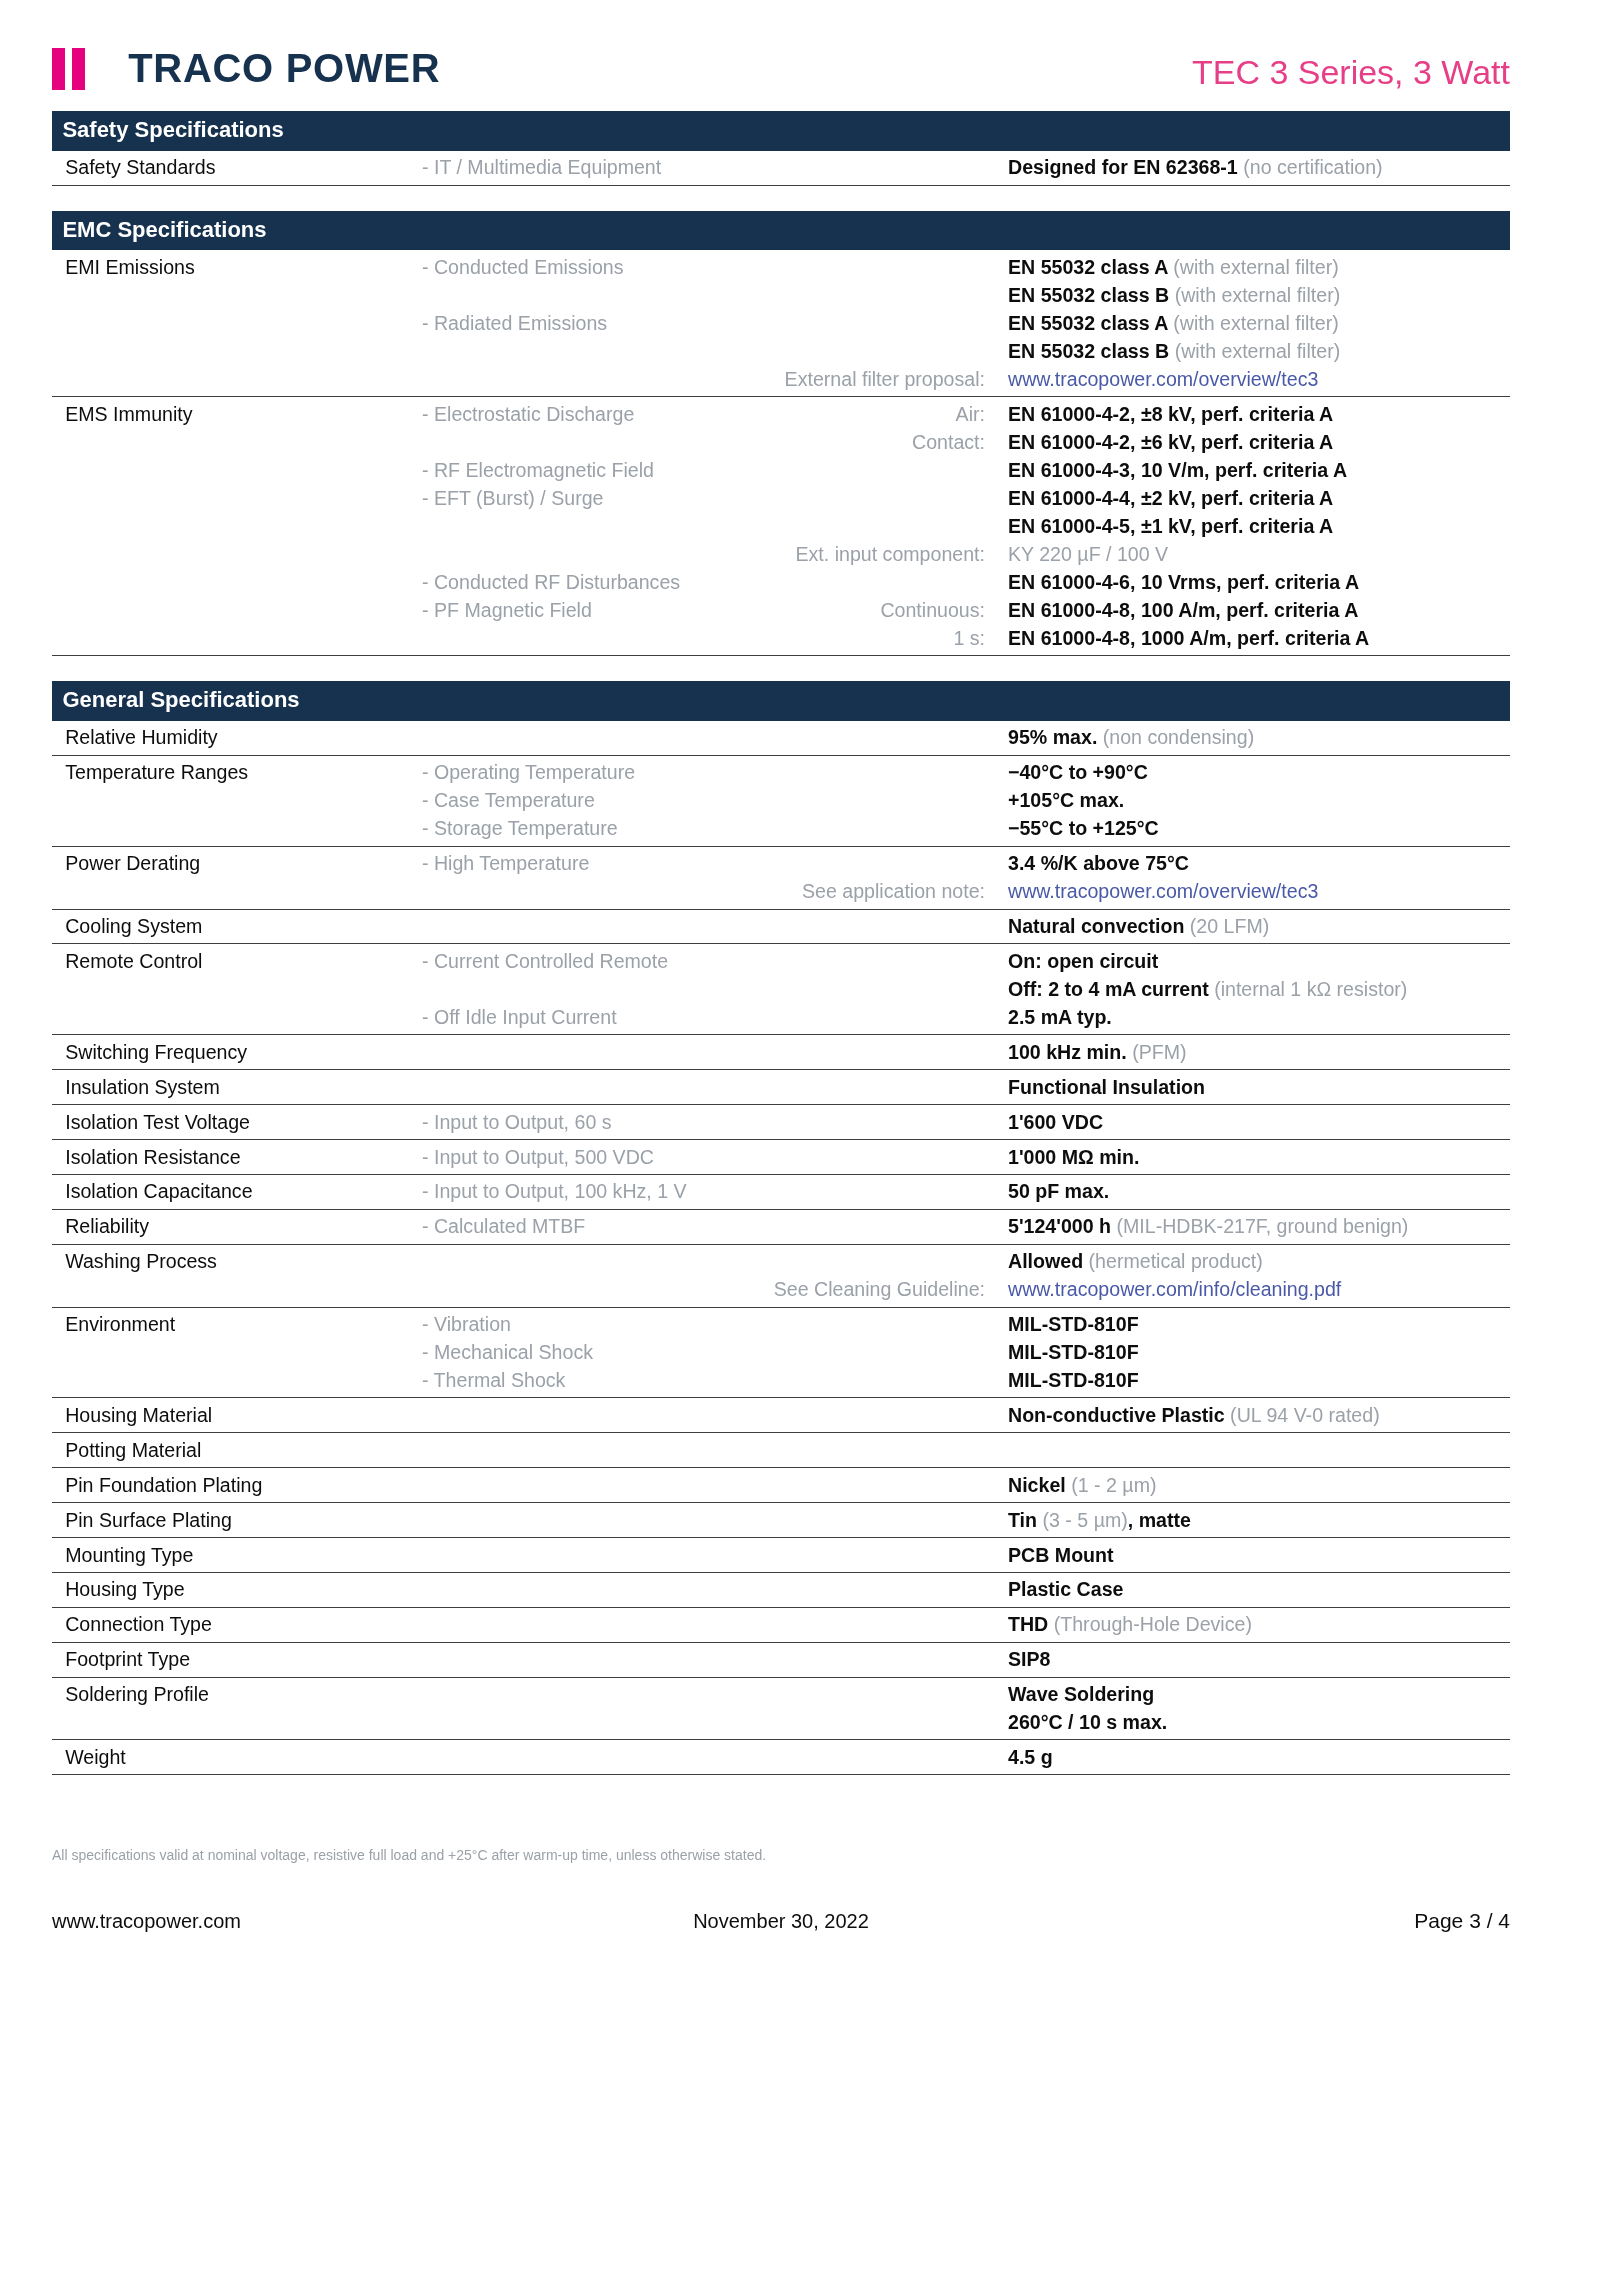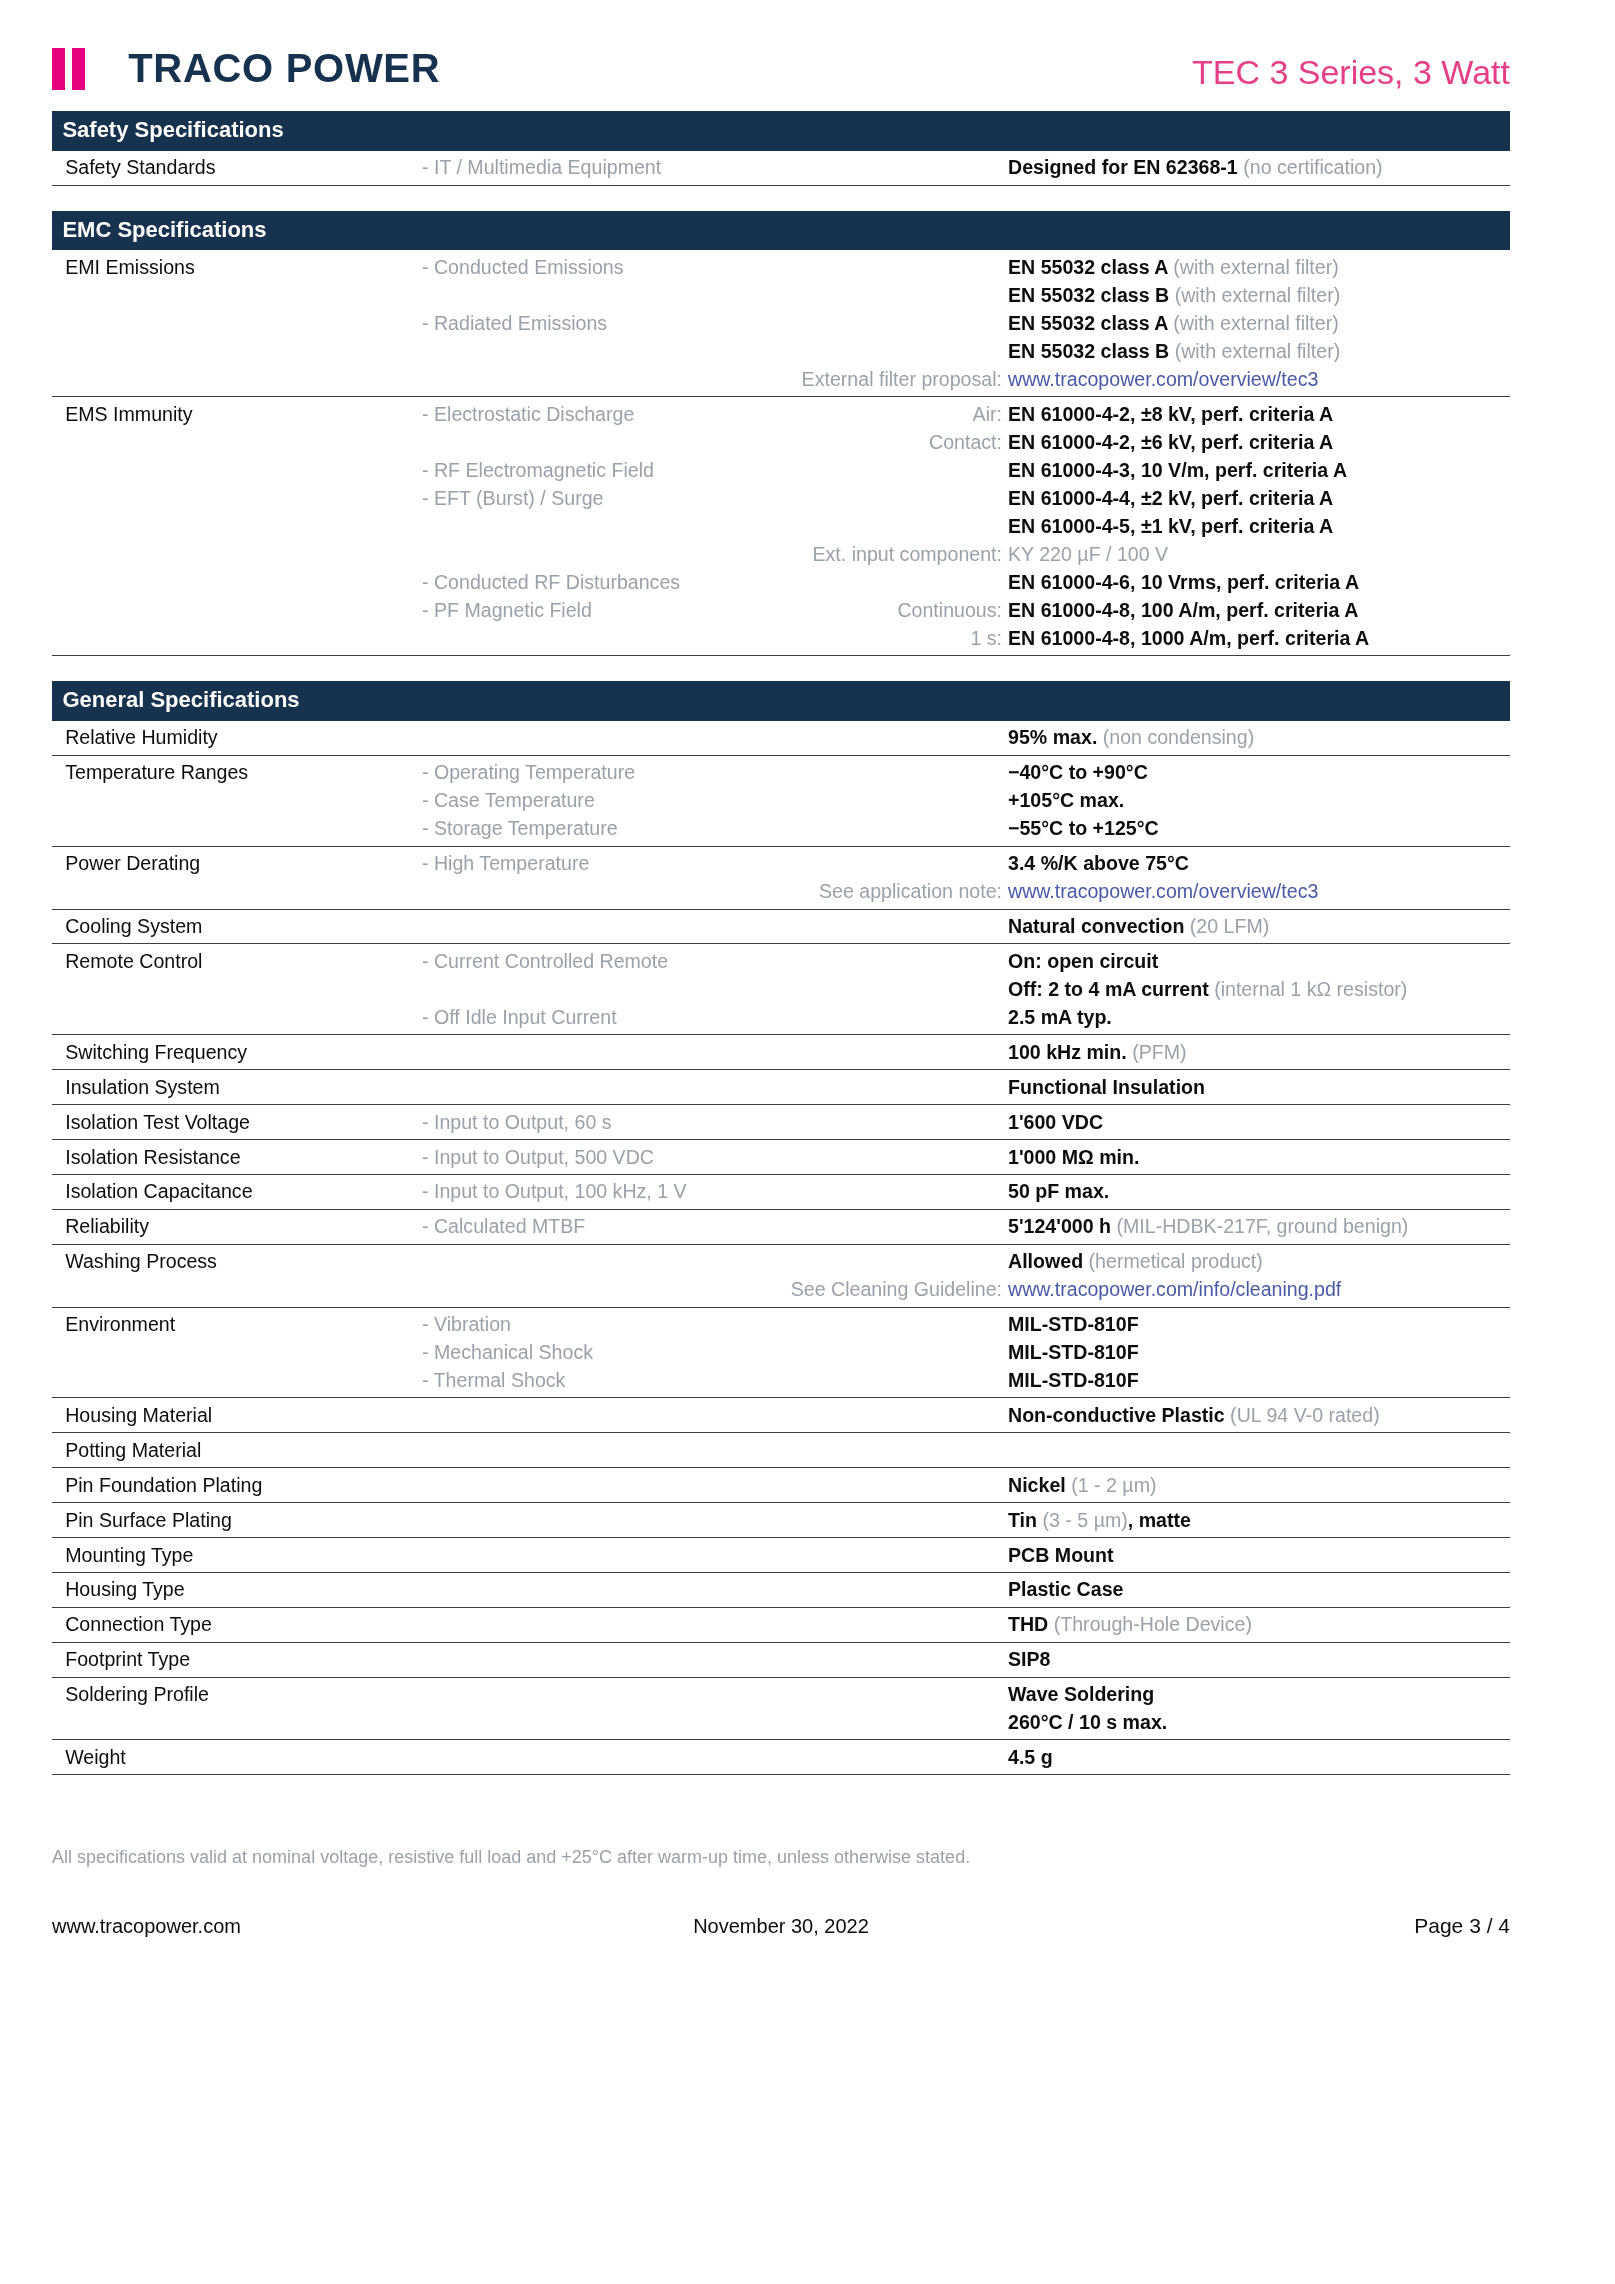--- a/index.html
+++ b/index.html
@@ -19,29 +19,29 @@
   .doc-title{font-size:34px;font-weight:400;color:var(--pink,#e63f87);padding-top:6.5px;margin-left:32px;}
 
   
   main > .spec-section{margin-top:25px;}
   main > .spec-section:first-child{margin-top:19.6px;}
   .section-bar{background:var(--navy,#16324e);color:#ffffff;font-size:22px;font-weight:700;padding:5.9px 10.4px 7.8px;}
   .spec-row{display:flex;border-bottom:1.3px solid var(--border,#3e3e3e);padding:2.6px 0 3.3px;}
   .row-label{width:362px;flex:none;padding-left:5.2px;font-size:19.6px;line-height:28px;box-sizing:border-box;margin-left:8px;}
   .row-lines{flex:1;min-width:0;}
   .spec-line{display:flex;font-size:19.6px;line-height:28px;}
-  .line-mid{flex:1;display:flex;color:var(--gray,#9ba1a8);padding-right:6px;min-width:0;}
+  .line-mid{flex:1;display:flex;color:var(--gray,#9ba1a8);padding-right:23px;min-width:0;}
   .line-note{margin-left:auto;text-align:right;white-space:nowrap;}
   .line-value{width:502px;flex:none;}
   .seg-b{font-weight:700;}
   .seg-g{color:var(--gray,#9ba1a8);}
   .seg-link{color:var(--link,#4959a8);}
 
   
-  .foot-note{margin-top:72px;color:var(--gray,#9ba1a8);font-size:18px;}
+  .foot-note{margin-top:72px;color:var(--gray,#9ba1a8);font-size:14px;}
   .footer{display:flex;margin-top:46px;font-size:20px;font-weight:400;align-items:baseline;}
   .f-left{flex:1;}
   .f-center{flex:1;text-align:center;}
   .f-right{flex:1;text-align:right;font-size:21px;}
 </style>
 </head>
 <body>
 
 <div class="page">
 

